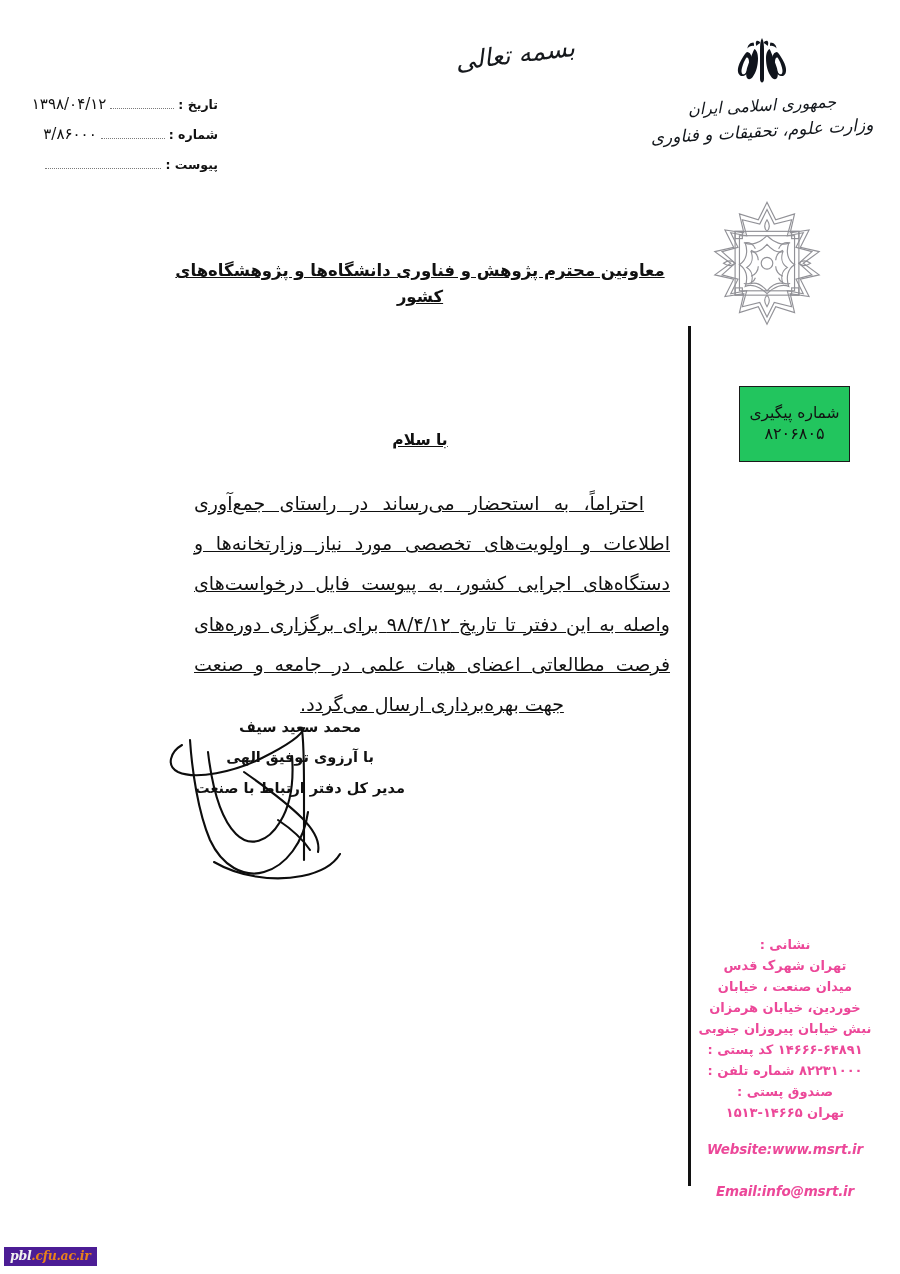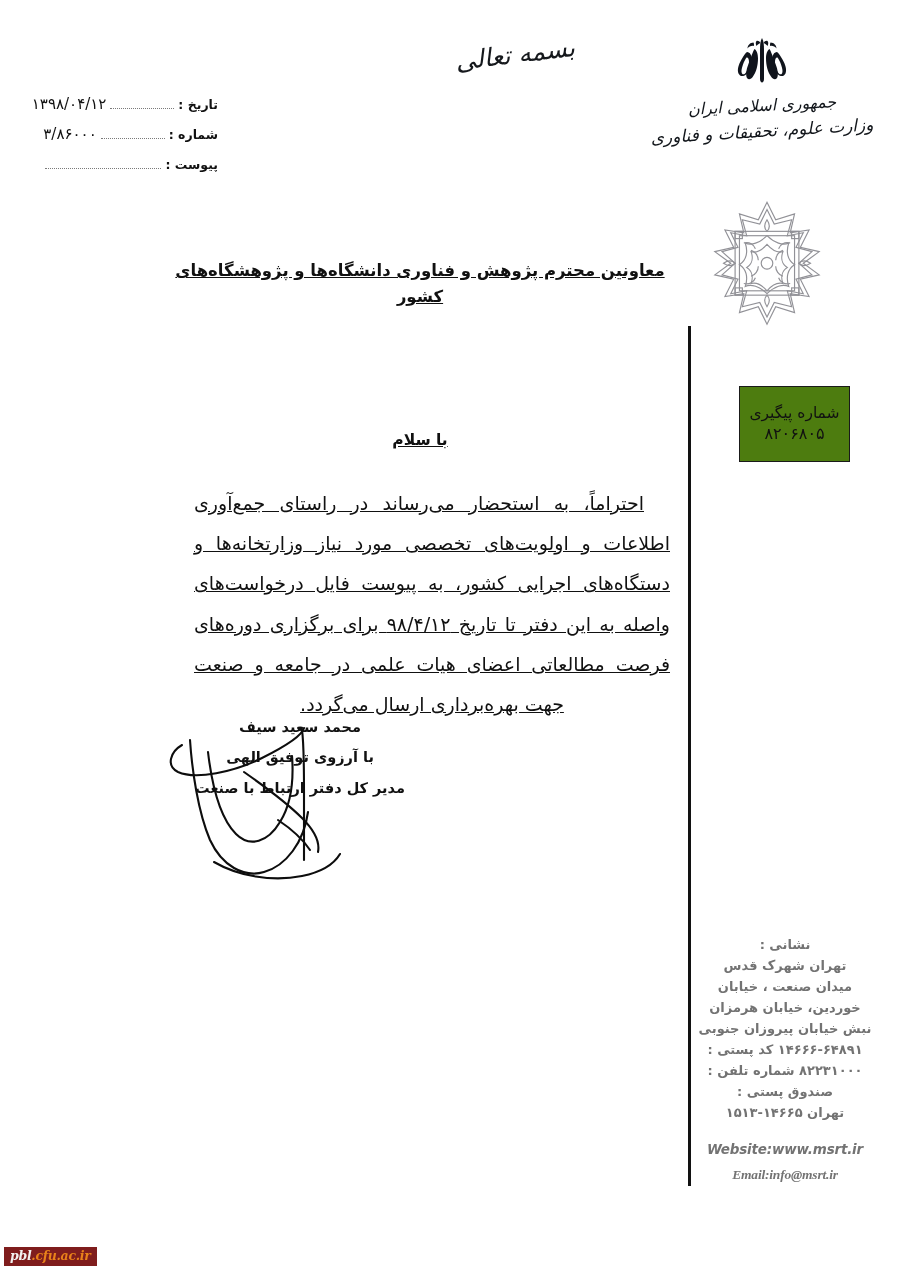--- a/index.html
+++ b/index.html
@@ -132,21 +132,21 @@
     top: 386px;
     width: 111px;
     height: 76px;
     border: 1.6px solid #1a1a1a;
     box-sizing: border-box;
     display: flex;
     flex-direction: column;
     align-items: center;
     justify-content: center;
     gap: 4px;
-    background: #4d7c0f;
+    background: #22c55e;
   }
   .tracking-label {
     font-size: 15.5px;
     line-height: 1;
     white-space: nowrap;
     font-family: "DejaVu Sans", sans-serif;
   }
   .tracking-value {
     font-size: 16px;
     line-height: 1;
@@ -219,38 +219,38 @@
   .address-block {
     position: absolute;
     right: 20px;
     top: 934px;
     width: 190px;
     text-align: center;
     direction: rtl;
     font-size: 13px;
     font-weight: bold;
     line-height: 1.62;
-    color: #737373;
+    color: #ec4899;
   }
   .address-block .ln { white-space: nowrap; }
   .address-block .ln.latin {
     direction: ltr;
     font-style: italic;
     font-size: 13.5px;
     letter-spacing: -0.2px;
     margin-top: 16px;
   }
-  .address-block .ln.gap { margin-top: 3px; font-family: Liberation Serif, serif; }
+  .address-block .ln.gap { margin-top: 20px; }
 
   
   .watermark {
     position: absolute;
     left: 4px;
     bottom: 8px;
-    background: #7f1d1d;
+    background: #4c1d95;
     padding: 2px 6px 3px 6px;
     font-family: "DejaVu Serif", "Liberation Serif", serif;
     font-style: italic;
     font-weight: bold;
     font-size: 12.5px;
     letter-spacing: -0.3px;
     direction: ltr;
     line-height: 1.1;
   }
   .watermark .wm-a { color: #f2f2f0; }

